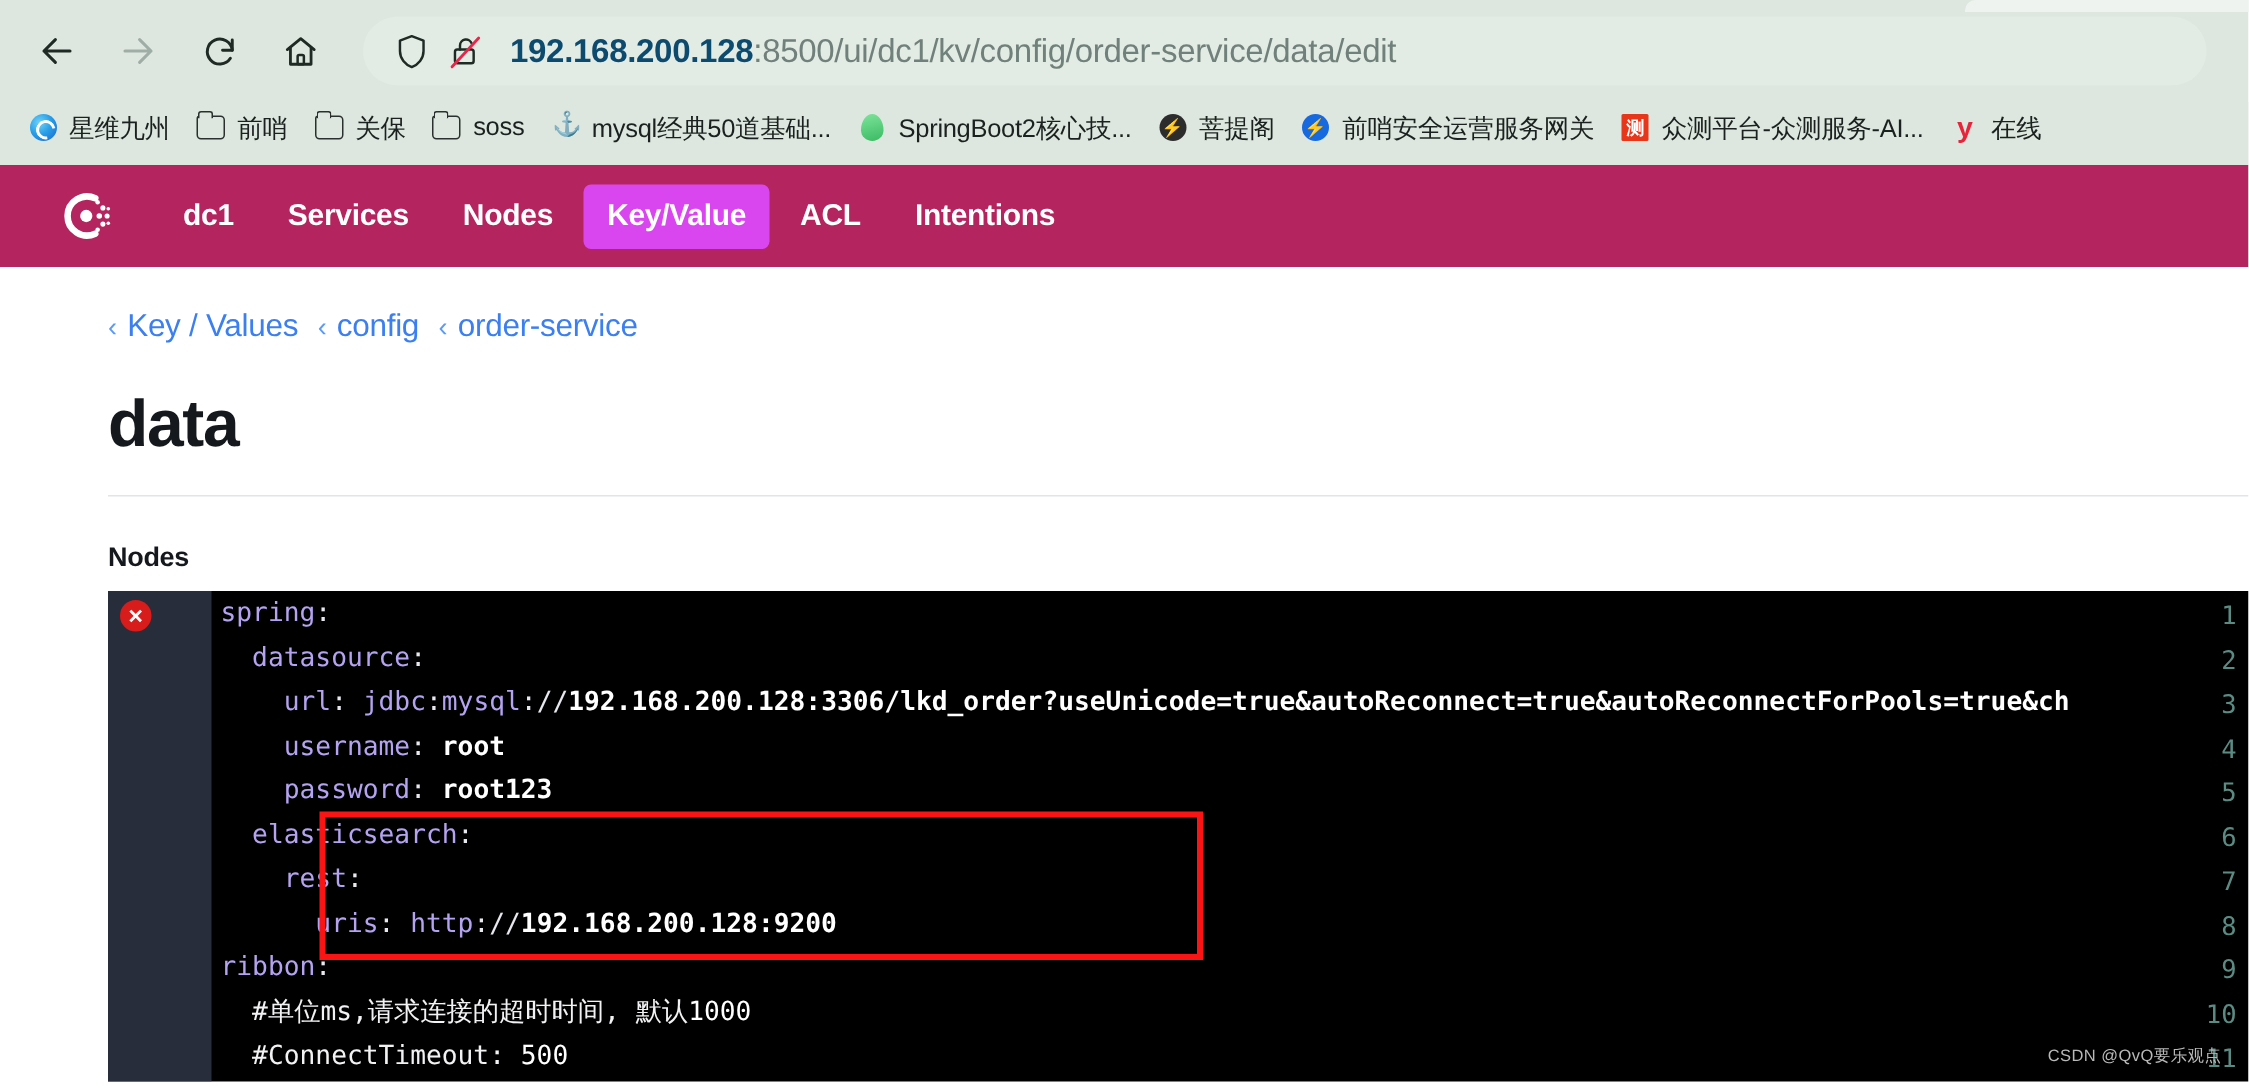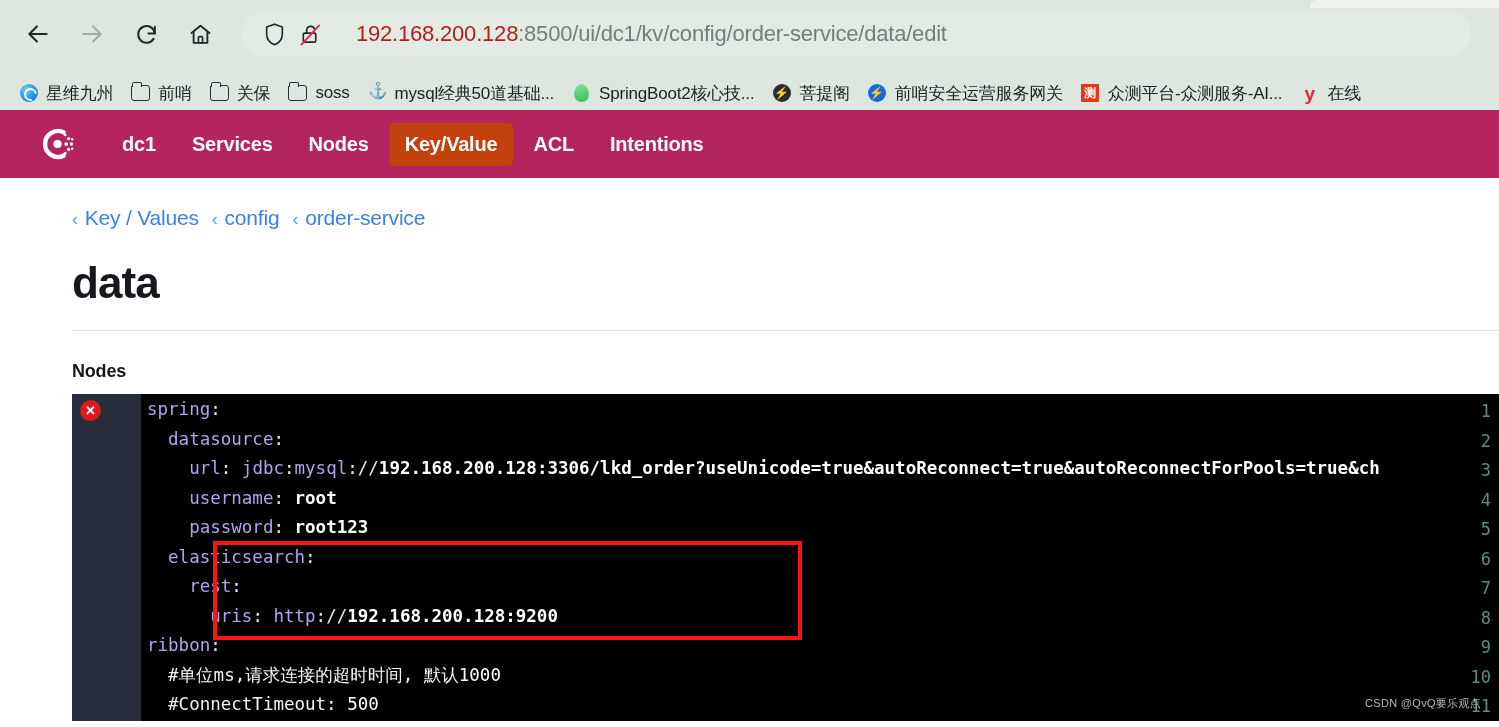--- a/index.html
+++ b/index.html
@@ -58,27 +58,27 @@
   }
   #omnibox .icon-slot + .icon-slot { margin-left: 8px; }
   #url-text {
     margin-left: 16px;
     font-size: 22px;
     color: #70807a;
     white-space: nowrap;
     overflow: hidden;
     letter-spacing: -0.2px;
   }
-  #url-text .host { color: #b91c1c; font-weight: 400; margin-left: 16px; }
+  #url-text .host { color: #0c4a6e; font-weight: 700; }
 
   
   #bookmarks-bar {
     height: 42px;
     display: flex;
-    align-items: flex-end;
+    align-items: flex-start;
     padding: 0 10px;
     background: #dde7df;
     overflow: hidden;
     white-space: nowrap;
   }
   .bookmark {
     display: flex;
     align-items: center;
     height: 34px;
     padding: 0 9px;
@@ -132,21 +132,21 @@
     font-size: 20px;
     color: #ffffff;
     font-weight: 600;
     padding: 10px 16px;
     margin-right: 4px;
     border-radius: 5px;
     letter-spacing: -0.2px;
     white-space: nowrap;
   }
   .nav-link.active {
-    background: #c2410c;
+    background: #d946ef;
   }
 
   
   #page { padding: 0 0 0 72px; position: relative; }
 
   #breadcrumb {
     padding-top: 28px;
     font-size: 21px;
     color: #3b7ff0;
     display: flex;

